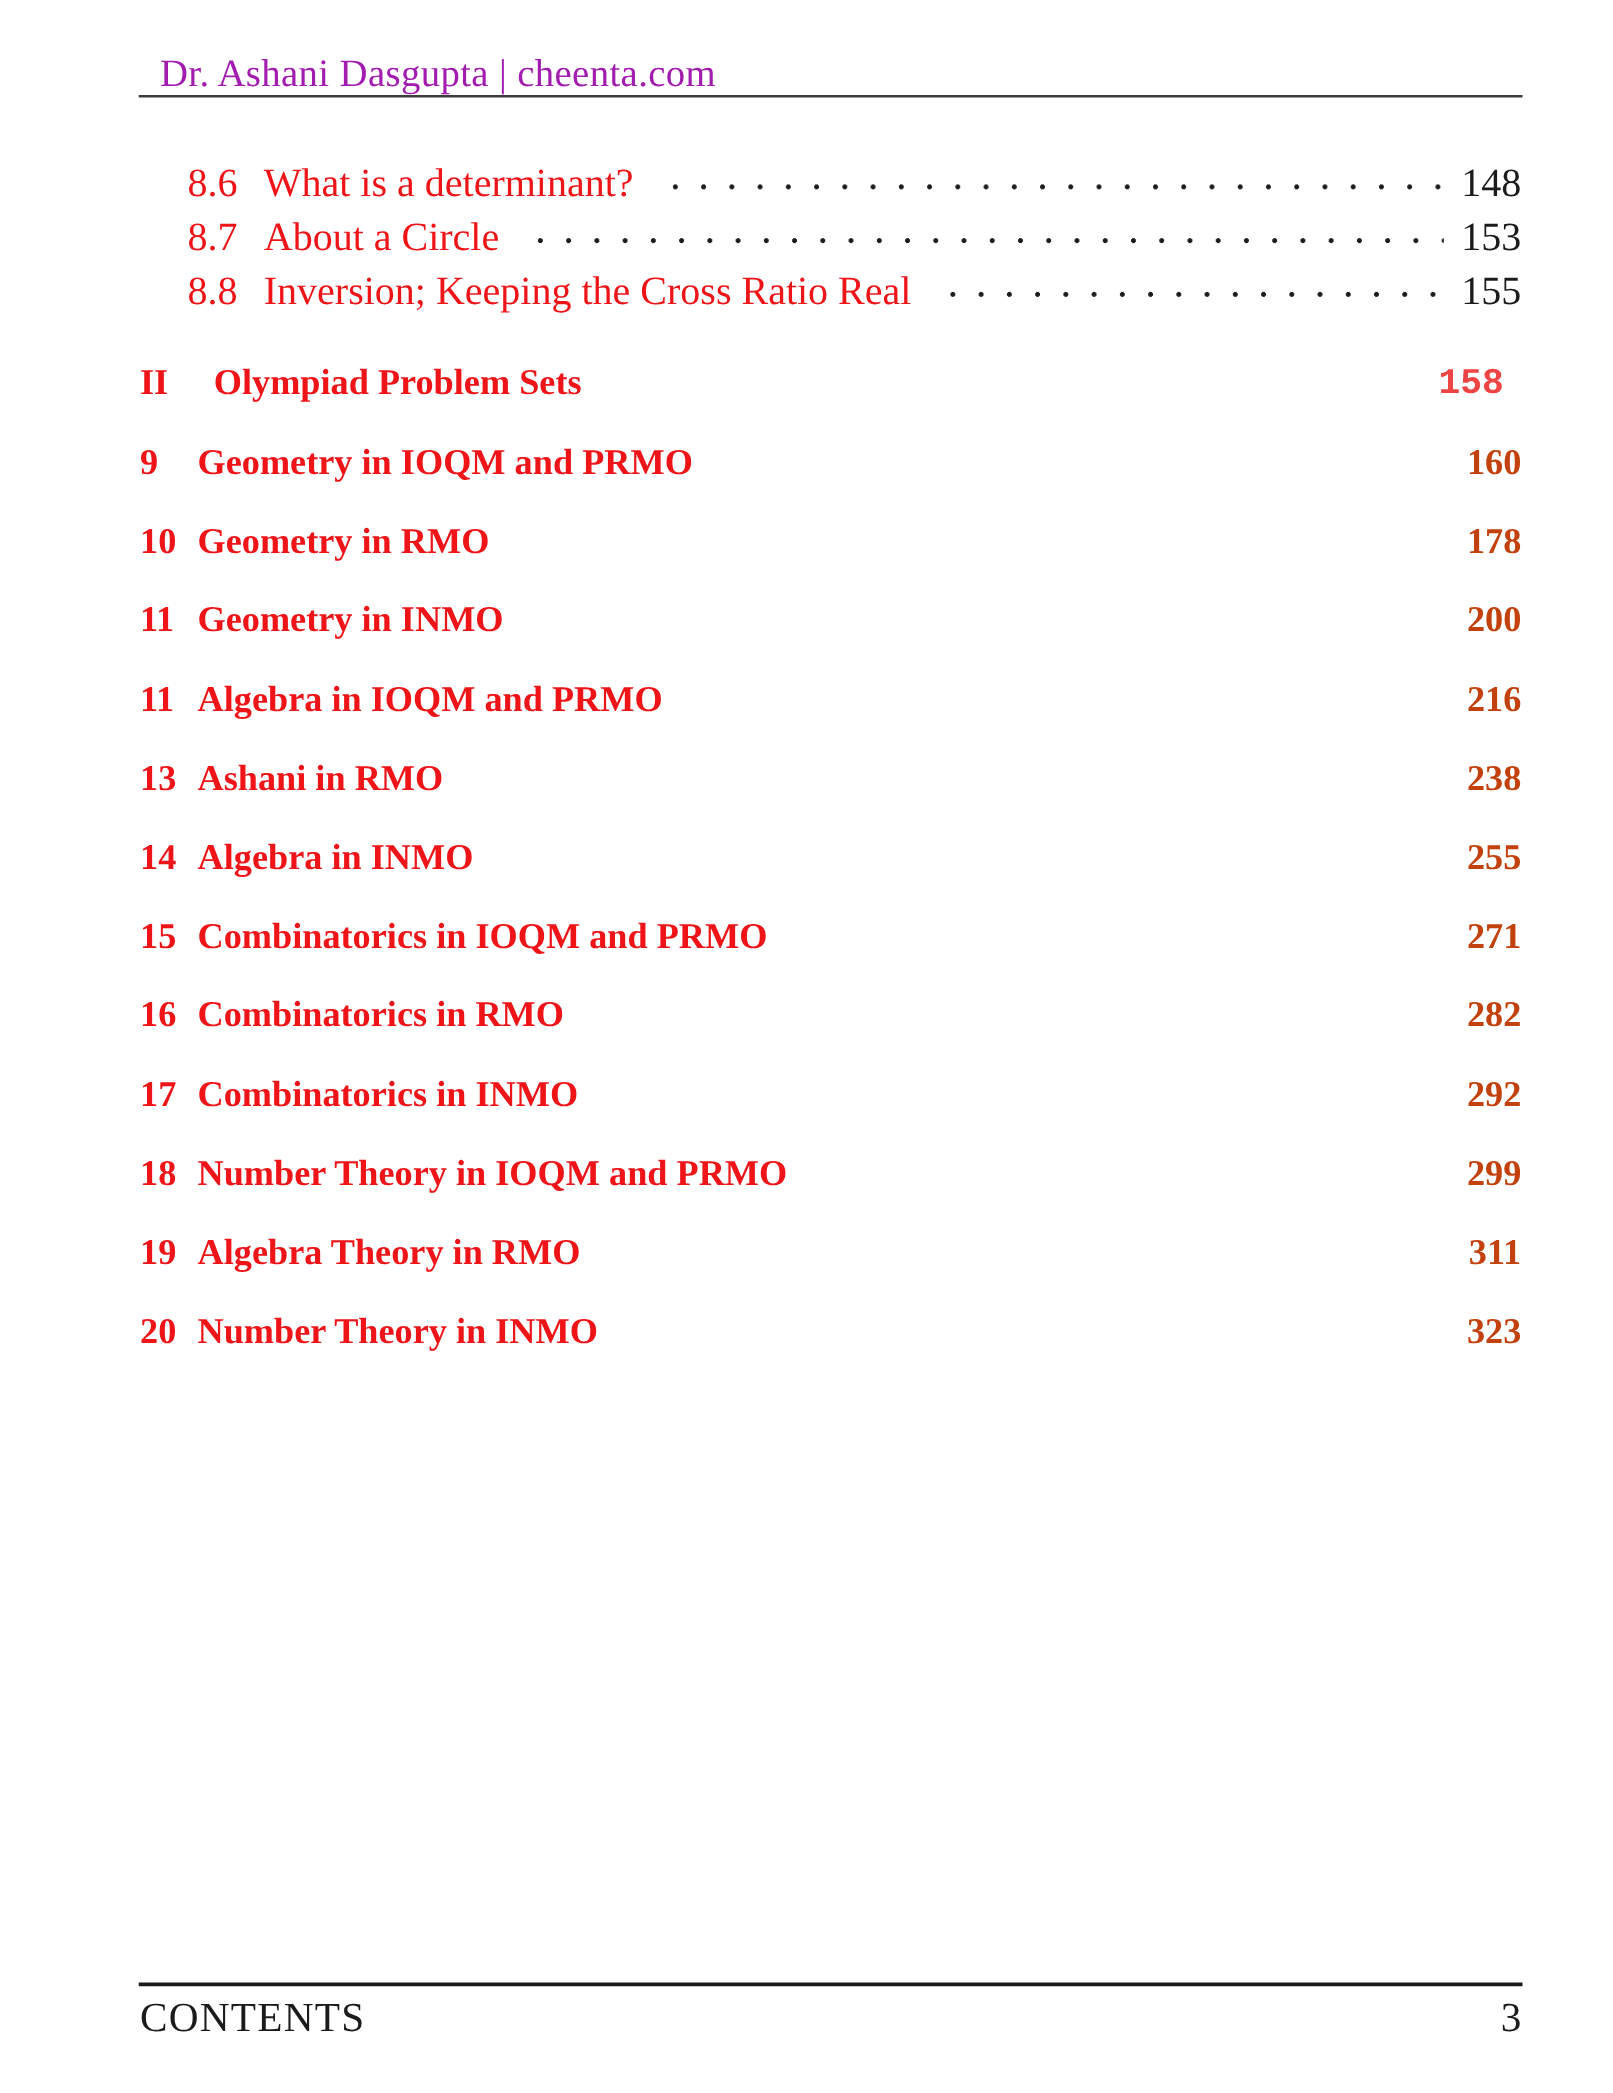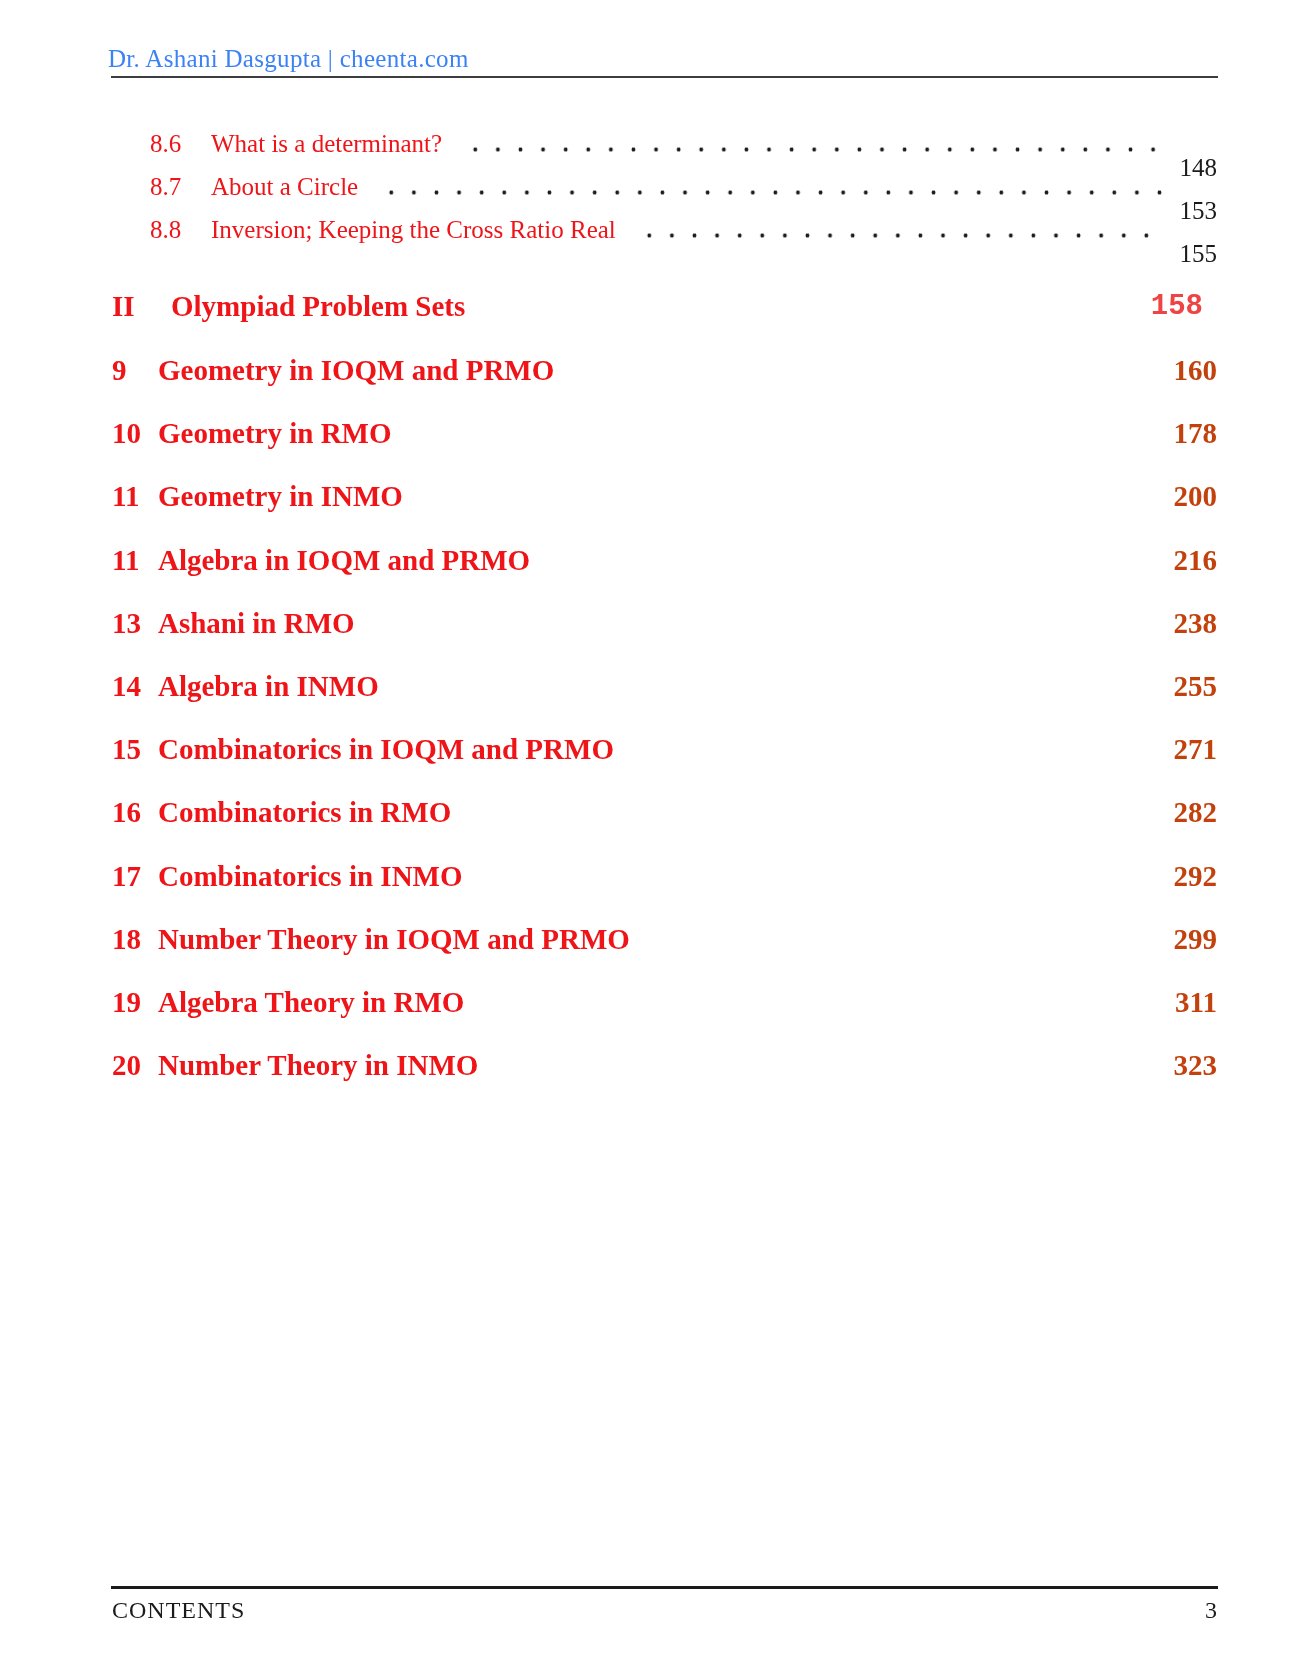--- a/index.html
+++ b/index.html
@@ -7,48 +7,48 @@
     position: relative;
     width: 1290px;
     height: 1674px;
     background: #ffffff;
     font-family: "Liberation Serif", "DejaVu Serif", serif;
     overflow: hidden;
   }
   
   .header-text {
     position: absolute;
-    left: 108px;
+    left: 128px;
     top: 46px;
-    font-size: 25px;
+    font-size: 31px;
     line-height: 26px;
-    color: #3b82f6;
+    color: #a21caf;
     letter-spacing: 0.3px;
     white-space: nowrap;
   }
   .header-rule {
     position: absolute;
     left: 111px;
     right: 72px;
     top: 76px;
     height: 2px;
     background: #3d3d3d;
   }
   
   .sections {
     position: absolute;
     left: 150px;
     right: 73px;
     top: 122px;
   }
   .srow {
     display: flex;
-    align-items: center;
+    align-items: flex-end;
     height: 43px;
-    font-size: 25px;
+    font-size: 32px;
     white-space: nowrap;
   }
   .snum { width: 61px; flex: 0 0 61px; }
   .red { color: #ee1418; }
   .leader {
     flex: 1 1 auto;
     height: 100%;
     margin: 0 14px 0 20px;
     background-image: radial-gradient(circle, #1c1c1c 1.7px, rgba(0,0,0,0) 2.2px);
     background-size: 22.6px 22.6px;
@@ -97,21 +97,21 @@
     height: 3px;
     background: #1a1a1a;
   }
   .footer {
     position: absolute;
     left: 112px;
     right: 73px;
     top: 1597px;
     display: flex;
     align-items: center;
-    font-size: 24px;
+    font-size: 33px;
     color: #1b1b1b;
     letter-spacing: 1px;
     white-space: nowrap;
   }
   .footer-page { margin-left: auto; letter-spacing: 0; }
 </style>
 </head>
 <body>
 
 <div class="page">

